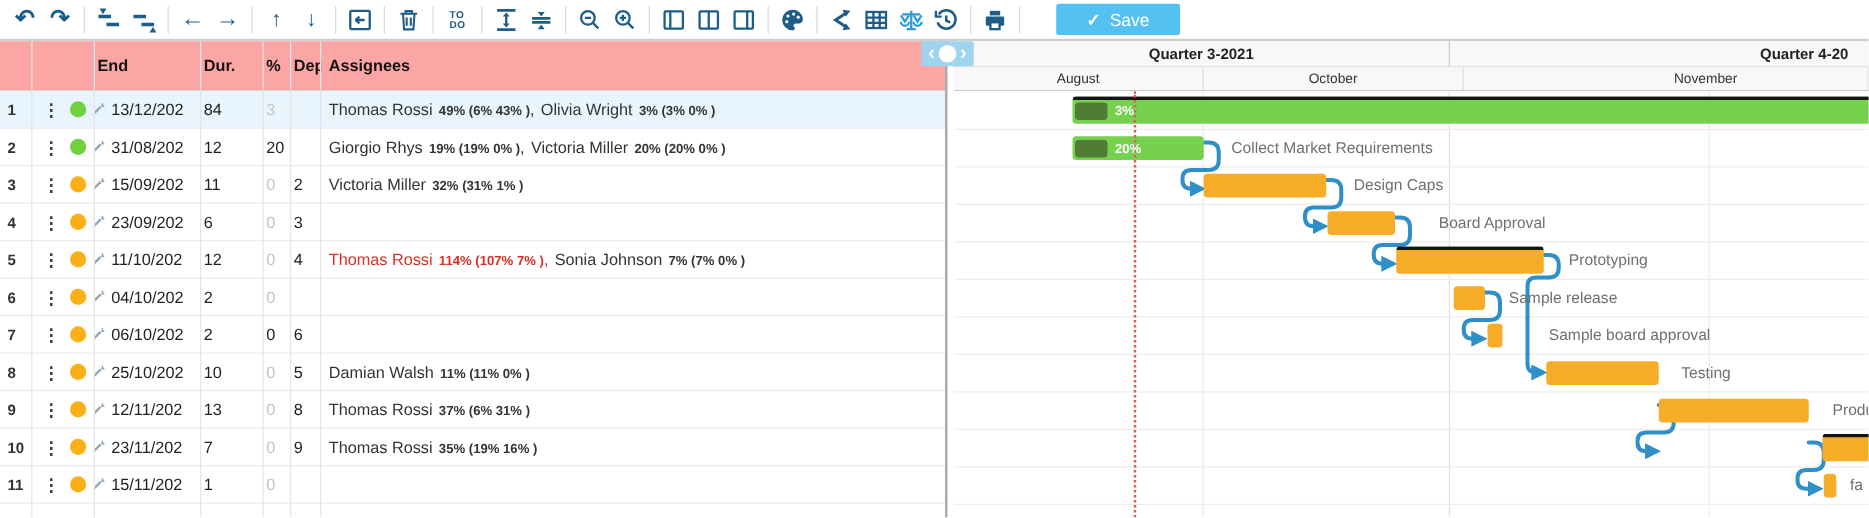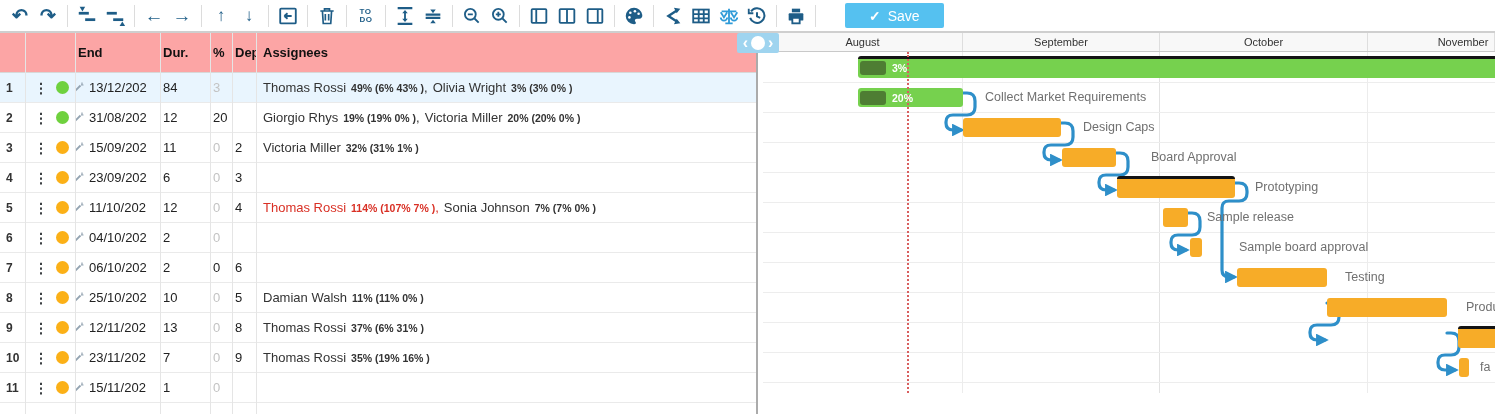--- a/index.html
+++ b/index.html
@@ -529,23 +529,26 @@
   </div>
 
   <div class="split-line"></div>
   <div class="split-handle">
     <span class="chev">‹</span>
     <span class="knob"></span>
     <span class="chev">›</span>
   </div>
 
   <div class="gantt">
+    <div class="g-quarters">
+      <div class="q3">Quarter 3-2021</div>
+      <div class="q4">Quarter 4-20</div>
+    </div>
     <div class="g-months">
       <div class="m-aug">August</div>
-      <div class="m-sep">September</div>
       <div class="m-oct">October</div>
       <div class="m-nov">November</div>
     </div>
 
     <div class="g-body">
 
       <div class="vline" style="left:199px"></div>
       <div class="vline" style="left:396px; background:#e2e2e2"></div>
       <div class="vline" style="left:604px"></div>
       <div class="hline" style="top:30px"></div>

